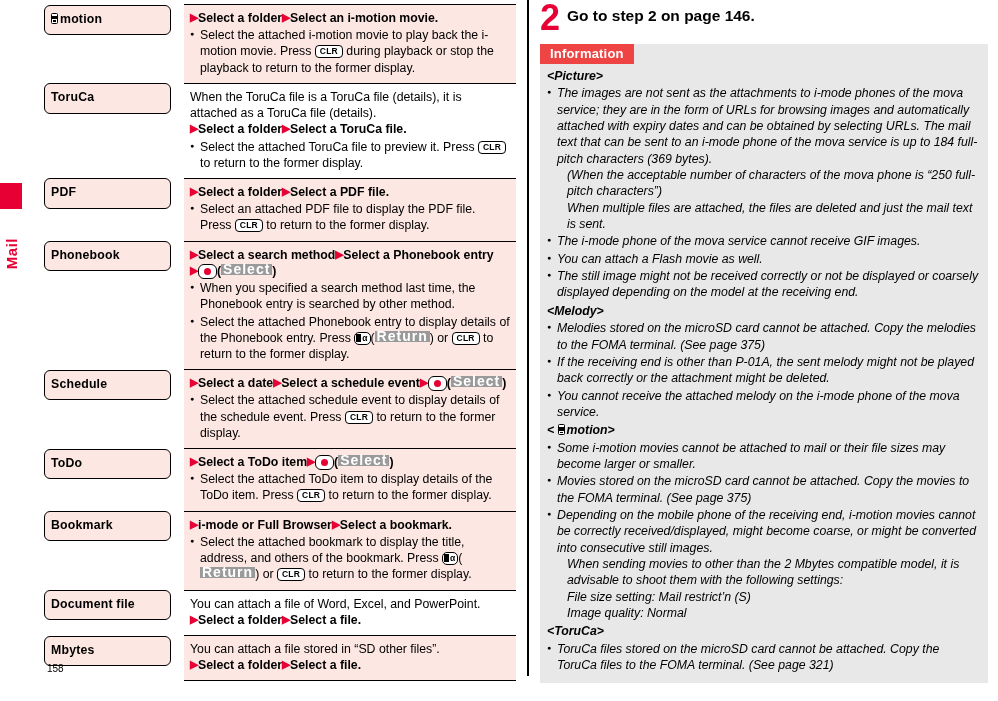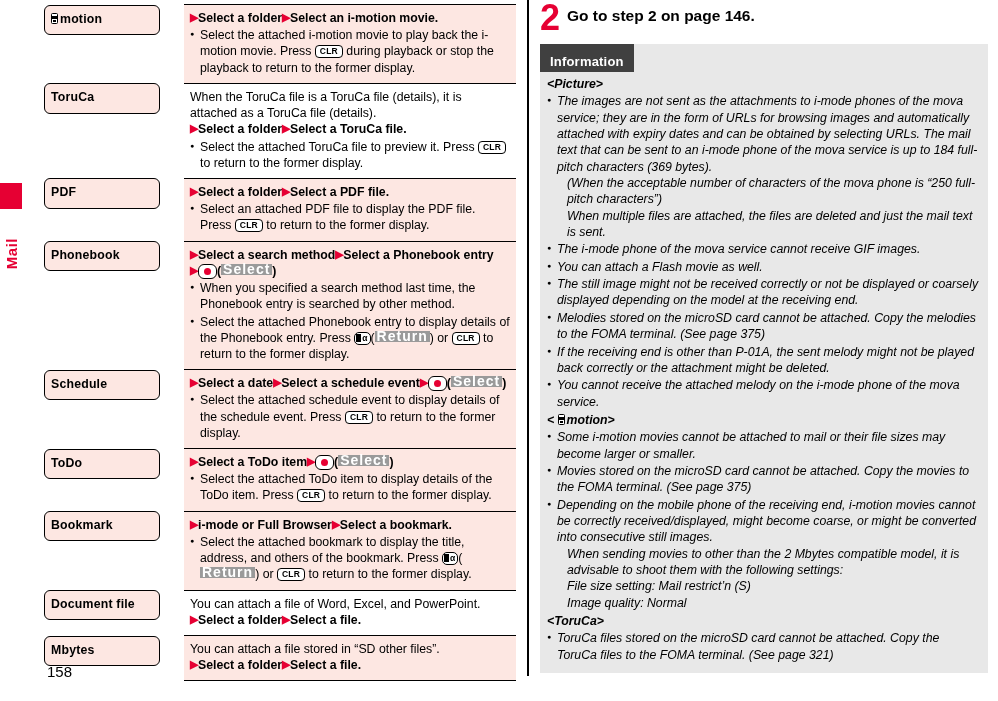--- a/index.html
+++ b/index.html
@@ -52,21 +52,21 @@
     vertical-align: top;
     padding: 5px 6px 7px 6px;
     font-size: 12.3px;
     line-height: 1.32;
     color: #000;
     border-top: 1.6px solid #000;
   }
   table.spec tr:first-child td { border-top: 1.6px solid #000; }
   table.spec tr.last td { border-bottom: 1.6px solid #000; }
   td.key {
-    width: 116px;
+    width: 127px;
     background: #fde7e2;
     font-weight: bold;
     padding-left: 9px;
   }
   td.val { width: 332px; background: #ffffff; padding-left: 8px; }
   td.val.pink { background: #fde7e2; }
 
   .hdr { font-weight: bold; }
   .arrow { color: #e60033; font-size: 11px; vertical-align: 1px; letter-spacing: -0.5px; }
   ul.bl { margin: 0; padding: 0; list-style: none; }
@@ -188,46 +188,46 @@
     font-size: 15.5px;
     line-height: 20px;
     padding-top: 2px;
   }
 
   .infobox {
     background: #e8e8e8;
     padding: 0 0 10px 0;
   }
   .infobox .bar {
-    background: #404040;
+    background: #ef4444;
     color: #fff;
     font-weight: bold;
     font-size: 13px;
-    padding: 10px 10px 3px 10px;
+    padding: 2px 10px 3px 10px;
     display: inline-block;
     letter-spacing: 0.2px;
   }
   .infobox .body {
     padding: 2px 7px 0 7px;
     font-size: 12.3px;
     line-height: 1.33;
     font-style: italic;
   }
   .infobox .sect {
     font-weight: bold;
     margin-top: 2px;
   }
   .infobox ul.bl > li { margin-top: 1px; }
   .infobox .cont { padding-left: 10px; }
 
   
   #pagenum {
     position: absolute;
     left: 47px; top: 663px;
-    font-size: 15px;
+    font-size: 10px;
     color: #000;
   }
 </style>
 </head>
 <body>
 
 <div id="page">
 
   <div id="side-tab">
     <div class="block"></div>
@@ -334,20 +334,21 @@
     <div class="infobox">
       <div class="bar">Information</div>
       <div class="body" id="info-body">
           <div class="sect">&lt;Picture&gt;</div>
           <ul class="bl">
             <li>The images are not sent as the attachments to i-mode phones of the mova service; they are in the form of URLs for browsing images and automatically attached with expiry dates and can be obtained by selecting URLs. The mail text that can be sent to an i-mode phone of the mova service is up to 184 full-pitch characters (369 bytes).<div class="cont">(When the acceptable number of characters of the mova phone is “250 full-pitch characters”)</div><div class="cont">When multiple files are attached, the files are deleted and just the mail text is sent.</div></li>
             <li>The i-mode phone of the mova service cannot receive GIF images.</li>
             <li>You can attach a Flash movie as well.</li>
             <li>The still image might not be received correctly or not be displayed or coarsely displayed depending on the model at the receiving end.</li>
           </ul>
+          <div class="sect">&lt;Melody&gt;</div>
           <ul class="bl">
             <li>Melodies stored on the microSD card cannot be attached. Copy the melodies to the FOMA terminal. (See page 375)</li>
             <li>If the receiving end is other than P-01A, the sent melody might not be played back correctly or the attachment might be deleted.</li>
             <li>You cannot receive the attached melody on the i-mode phone of the mova service.</li>
           </ul>
           <div class="sect">&lt; <span class="imglyph"></span>motion&gt;</div>
           <ul class="bl">
             <li>Some i-motion movies cannot be attached to mail or their file sizes may become larger or smaller.</li>
             <li>Movies stored on the microSD card cannot be attached. Copy the movies to the FOMA terminal. (See page 375)</li>
             <li>Depending on the mobile phone of the receiving end, i-motion movies cannot be correctly received/displayed, might become coarse, or might be converted into consecutive still images.<div class="cont">When sending movies to other than the 2 Mbytes compatible model, it is advisable to shoot them with the following settings:</div><div class="cont">File size setting: Mail restrict’n (S)</div><div class="cont">Image quality: Normal</div></li>

